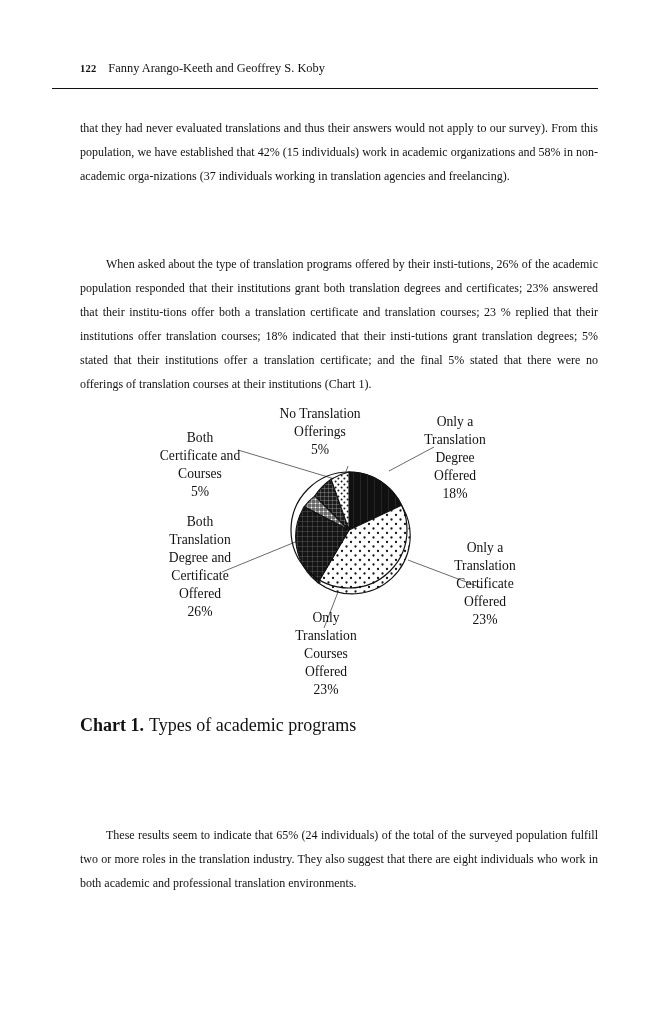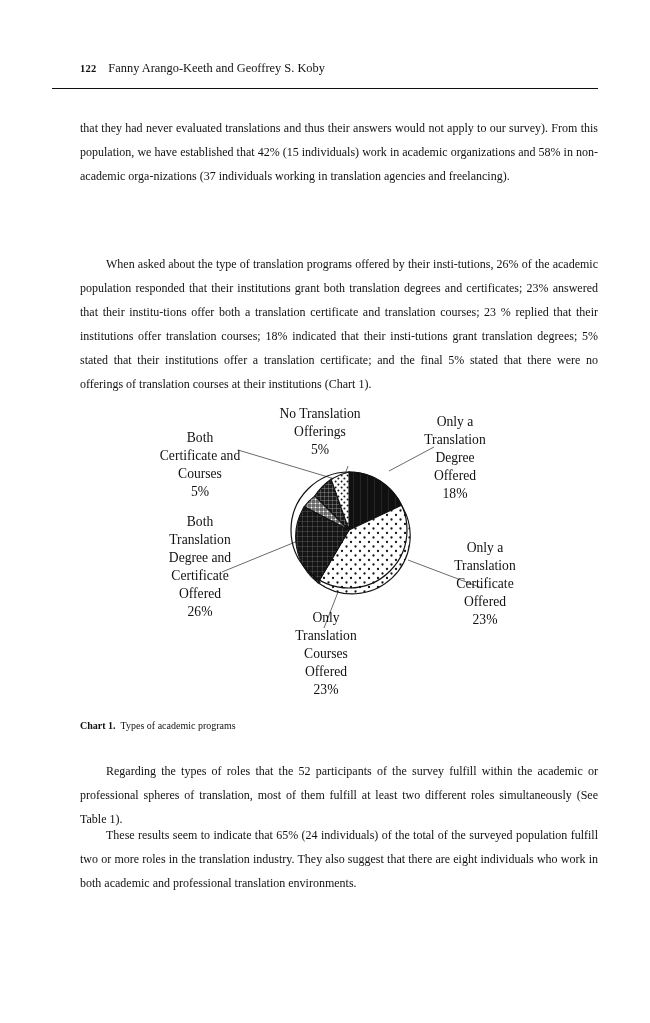--- a/index.html
+++ b/index.html
@@ -80,21 +80,21 @@
     width: 560px;
     height: 310px;
   }
   .chart-svg { display: block; }
 
   .caption {
     position: absolute;
     left: 68px;
     top: 717px;
     width: 518px;
-    font-size: 10px;
+    font-size: 18px;
     line-height: 17px;
   }
   .caption .cap-label { font-weight: bold; }
   .caption .cap-text { margin-left: 5px; }
 
   
   text {
     font-family: "Liberation Serif", "DejaVu Serif", serif;
     fill: #111111;
   }
@@ -243,22 +243,19 @@
         <text class="lbl" x="274" y="280" text-anchor="middle">Offered</text>
         <text class="lbl" x="274" y="298" text-anchor="middle">23%</text>
       </g>
     </svg>
   </div>
 
   <div class="caption">
     <span class="cap-label">Chart 1.</span><span class="cap-text">Types of academic programs</span>
   </div>
 
-  <div class="col" id="para-4">
-    <p class="body indent">Regarding the types of roles that the 52 participants of the survey fulfill within the academic or professional spheres of translation, most of them fulfill at least two different roles simultaneously (See Table 1).</p>
-  </div>
 
   <div class="col" id="para-5">
     <p class="body indent">These results seem to indicate that 65% (24 individuals) of the total of the surveyed population fulfill two or more roles in the translation industry. They also suggest that there are eight individuals who work in both academic and professional translation environments.</p>
   </div>
 
 
 </div>
 
 </body></html>

